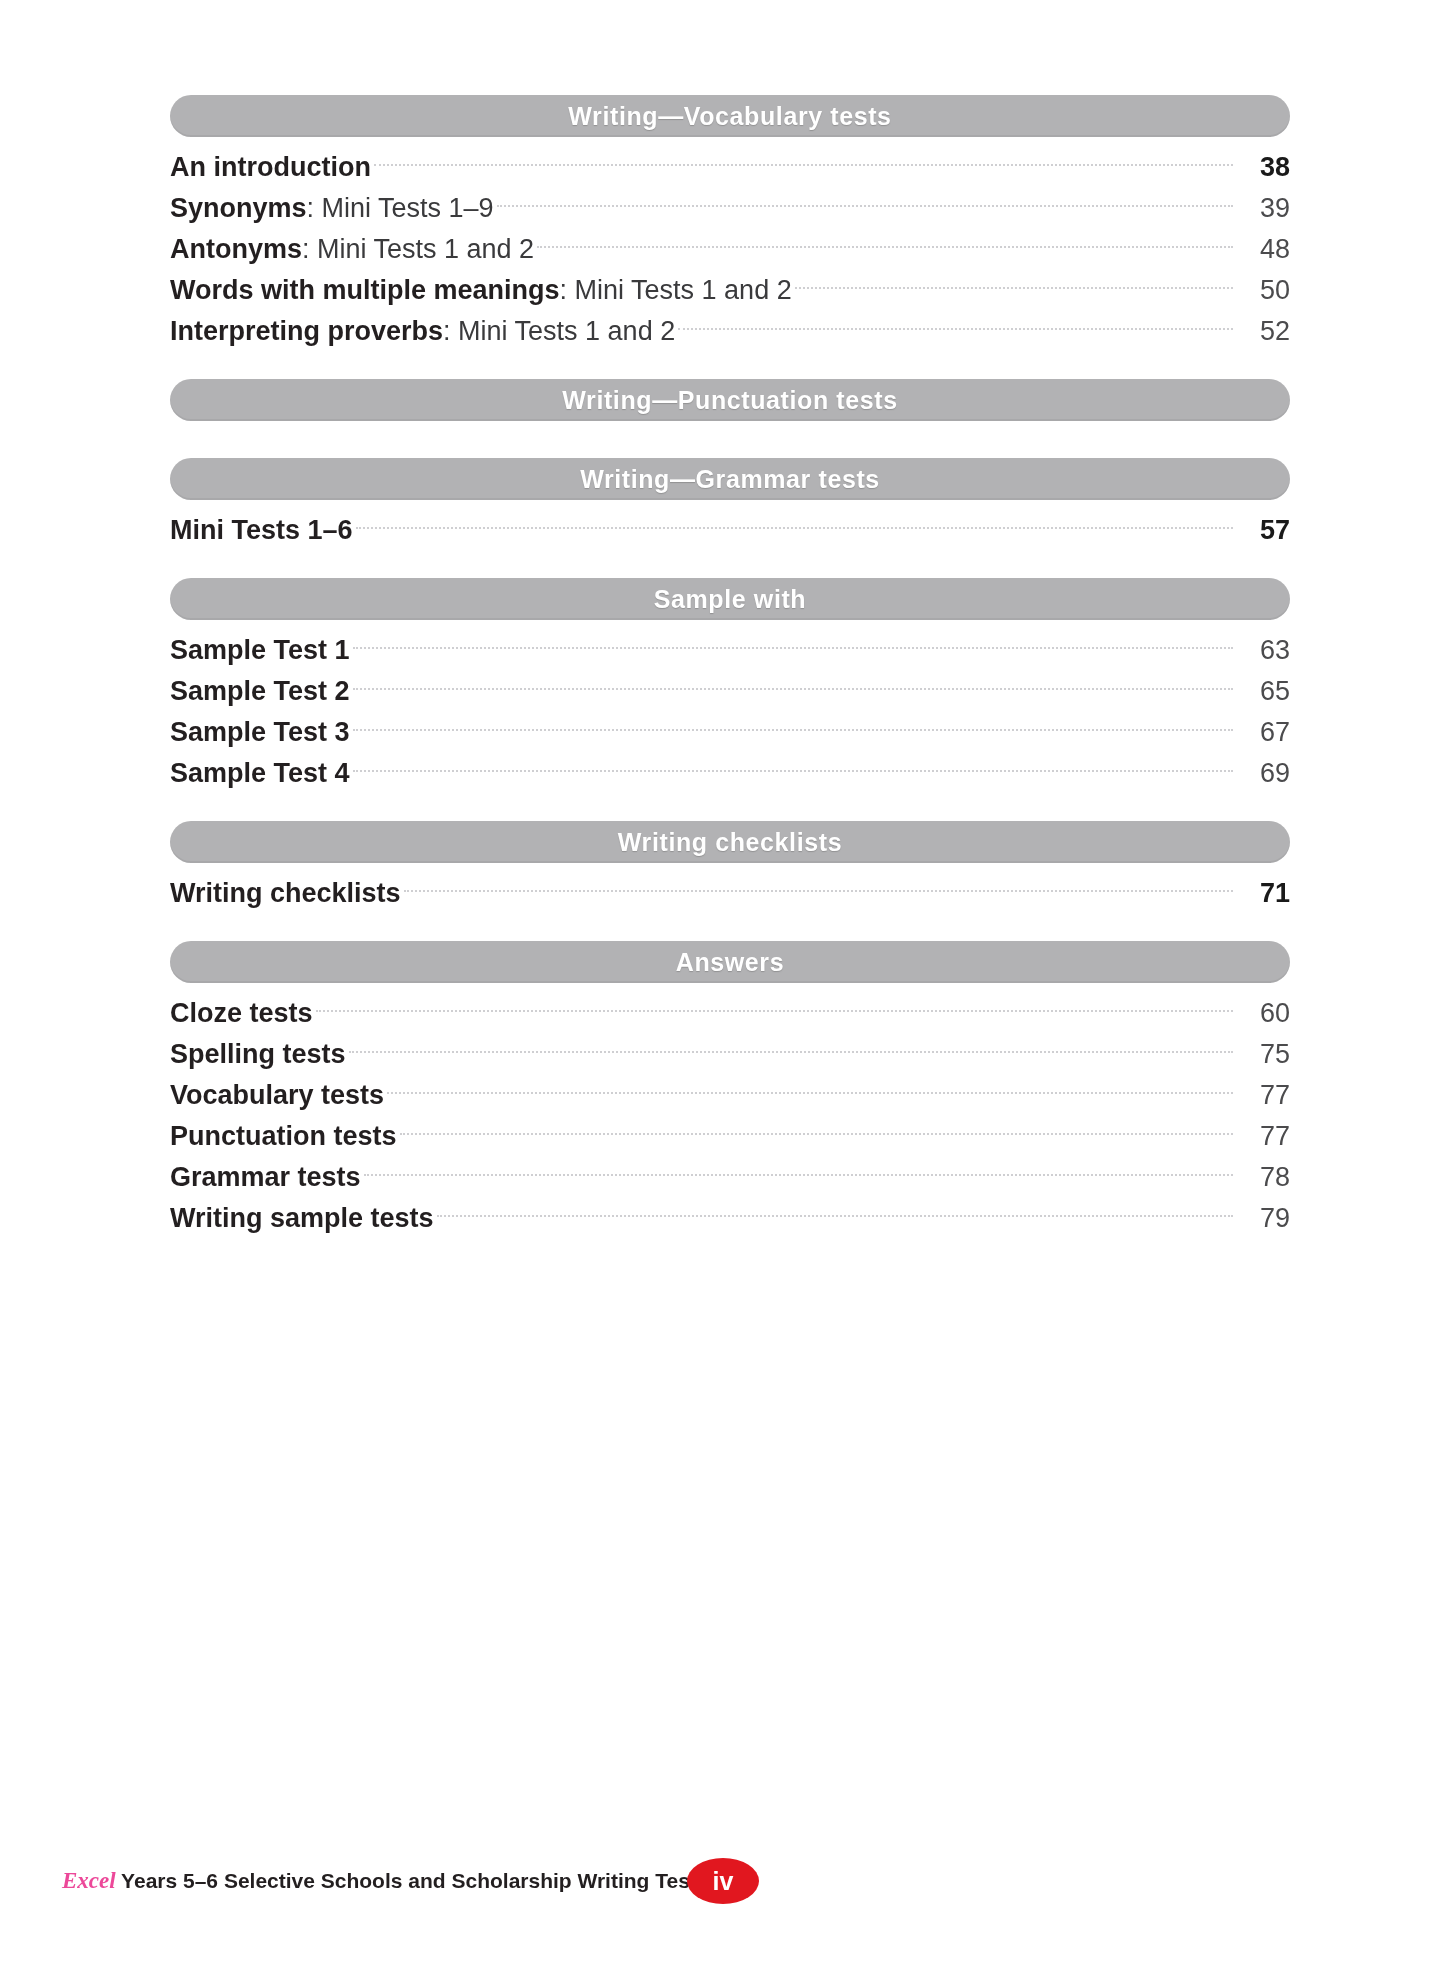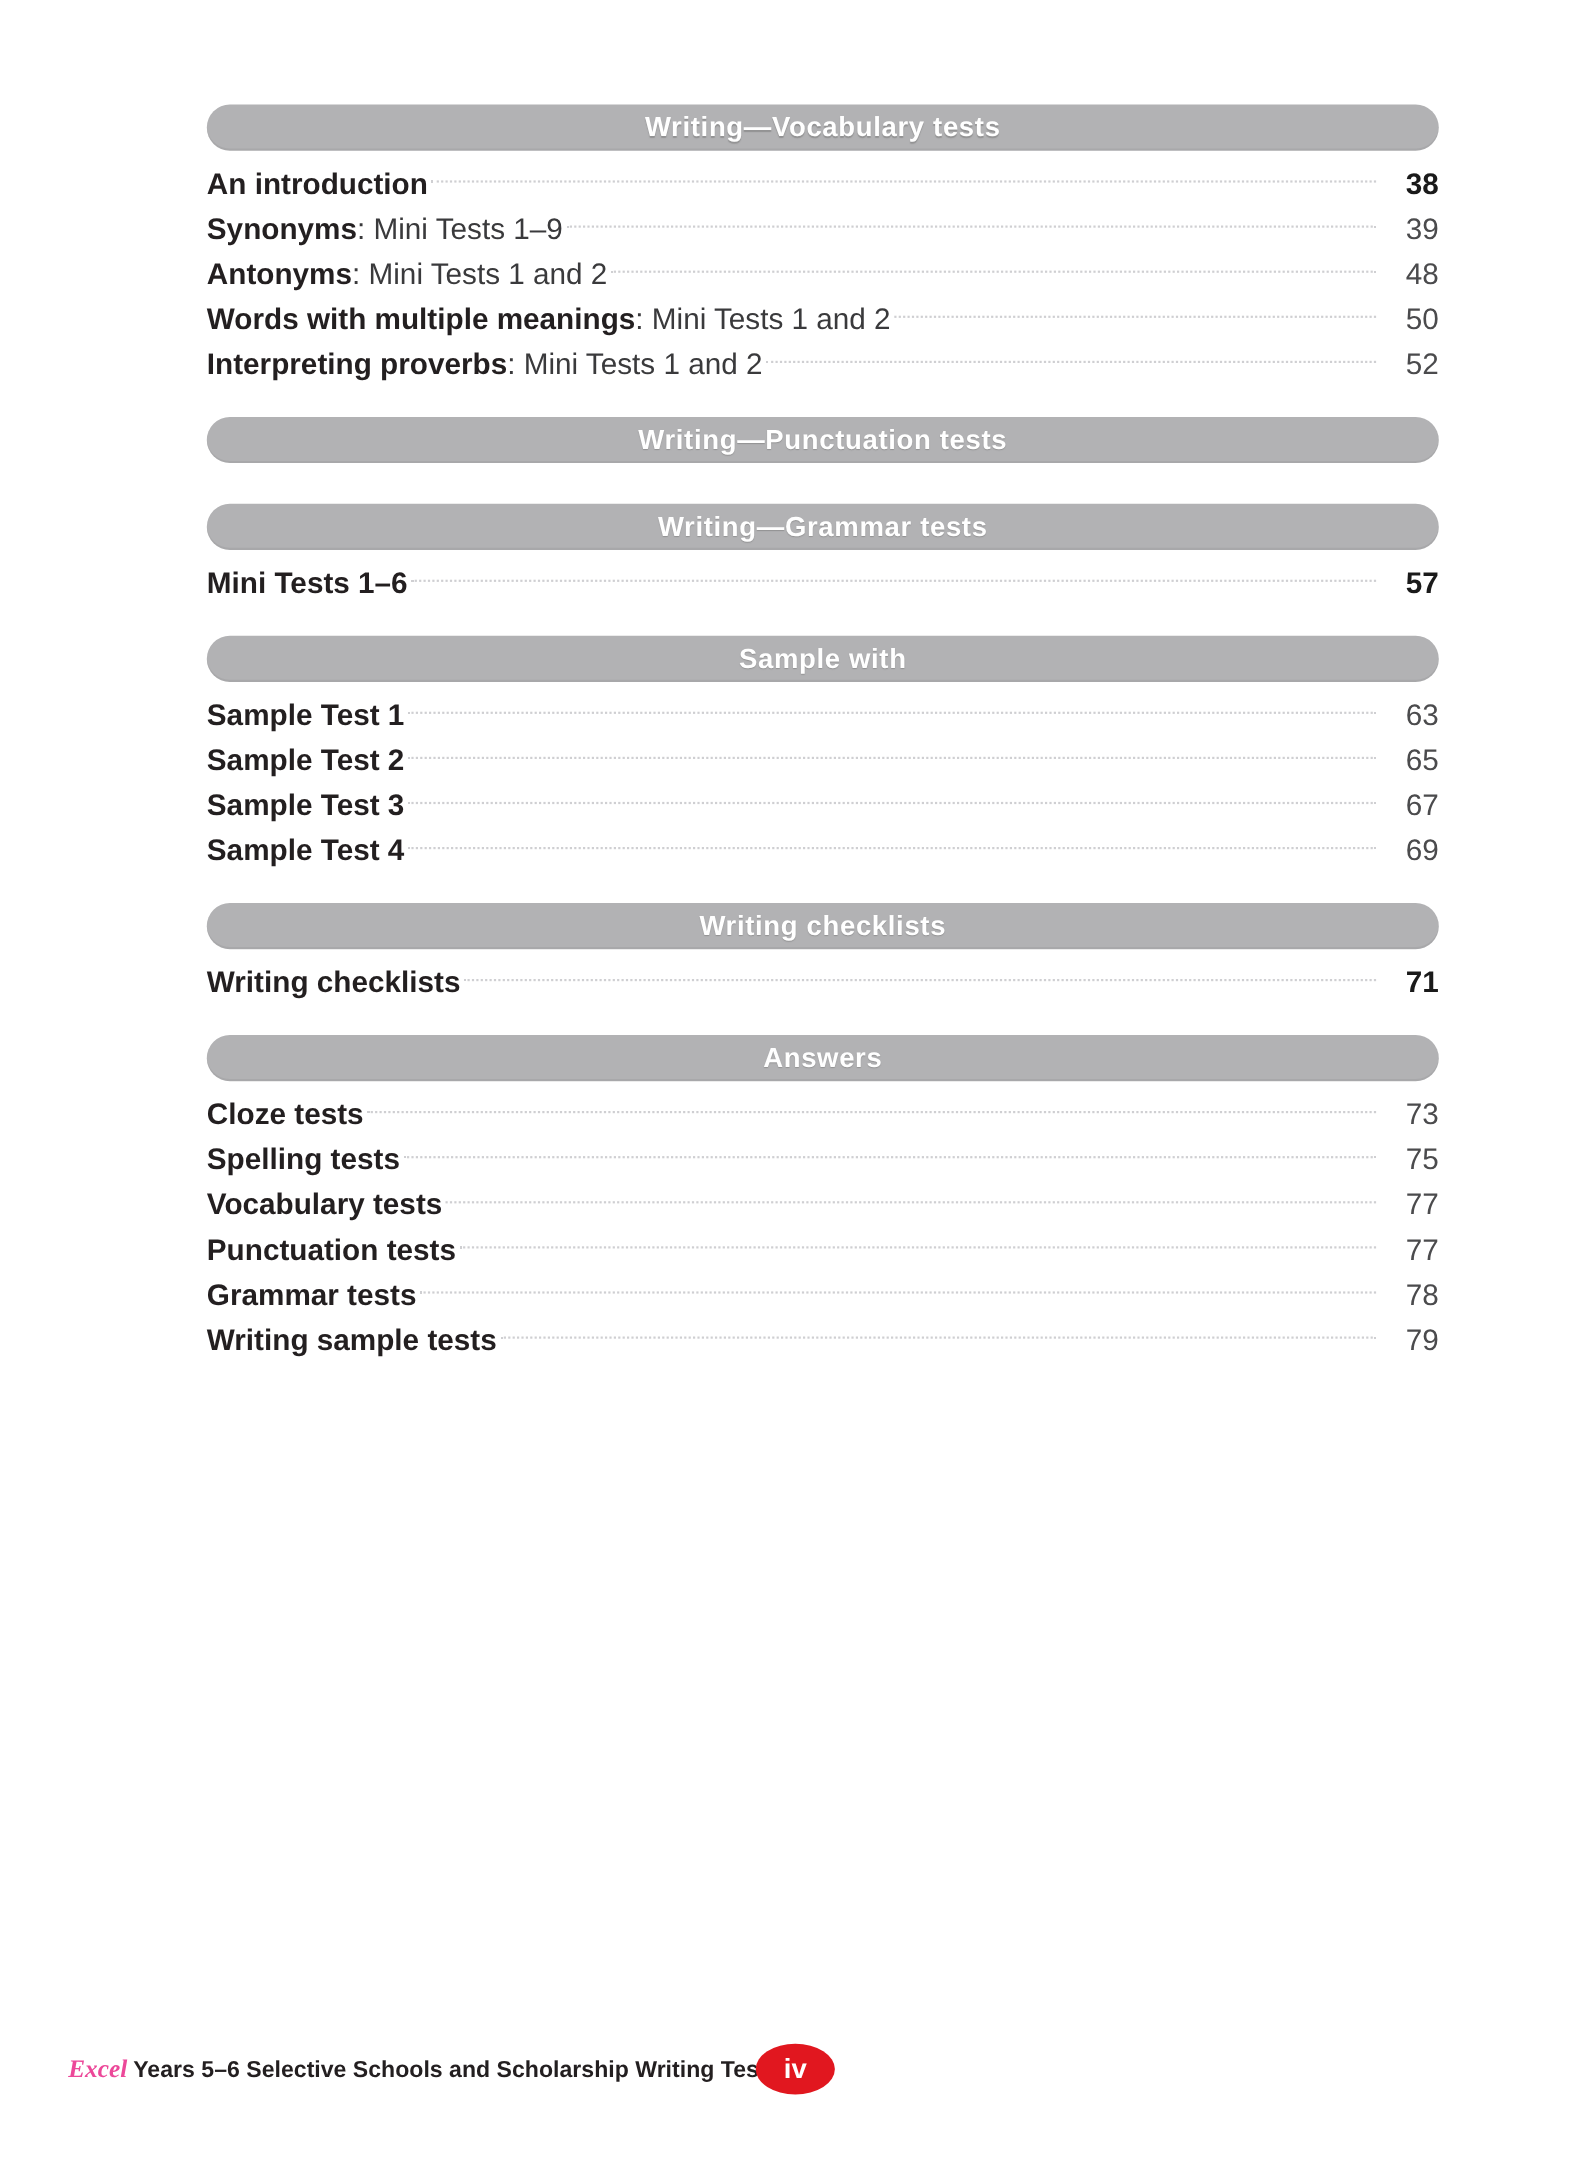--- a/index.html
+++ b/index.html
@@ -18,21 +18,21 @@
 
   .page {
     position: relative;
     width: 1445px;
     height: 1980px;
     box-sizing: border-box;
   }
 
   .toc {
     position: absolute;
-    left: 188px;
+    left: 170px;
     top: 95px;
     width: 1120px;
   }
 
   
   .section-bar {
     background: #b2b2b4;
     border-radius: 24px;
     height: 42px;
     line-height: 42px;
@@ -212,21 +212,21 @@
         <span class="title"><span class="lead">Writing checklists</span></span>
         <span class="leader"></span>
         <span class="pagenum strong">71</span>
       </div>
       <div class="gap-before-bar"></div>
       <div class="section-bar"><span class="section-bar-label">Answers</span></div>
       <div class="gap-after-bar"></div>
       <div class="entry">
         <span class="title"><span class="lead">Cloze tests</span></span>
         <span class="leader"></span>
-        <span class="pagenum">73</span>
+        <span class="pagenum">60</span>
       </div>
       <div class="entry">
         <span class="title"><span class="lead">Spelling tests</span></span>
         <span class="leader"></span>
         <span class="pagenum">75</span>
       </div>
       <div class="entry">
         <span class="title"><span class="lead">Vocabulary tests</span></span>
         <span class="leader"></span>
         <span class="pagenum">77</span>

